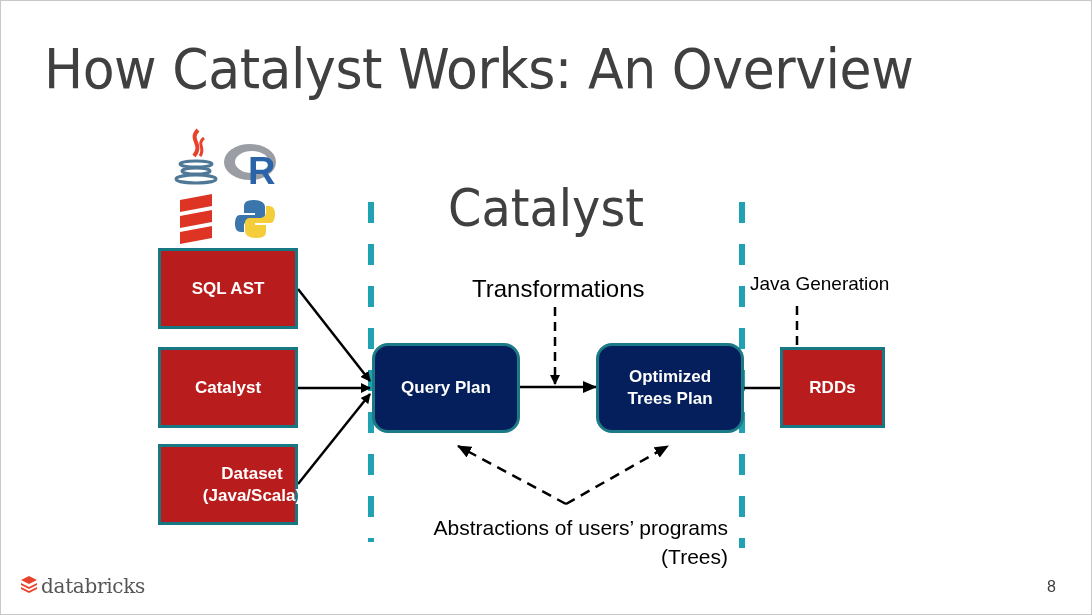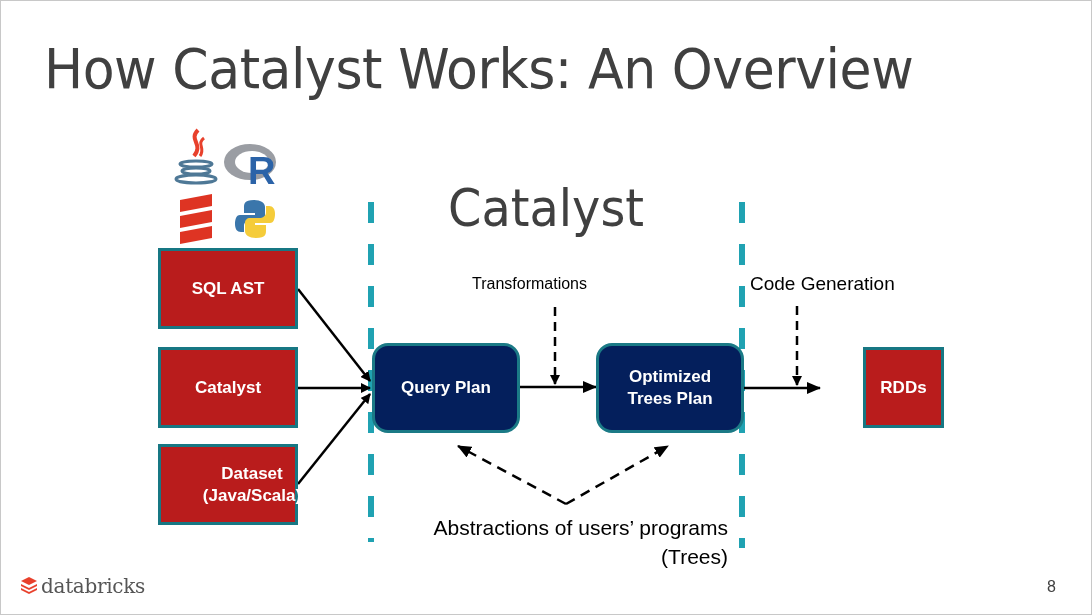--- a/index.html
+++ b/index.html
@@ -7,22 +7,22 @@
          font-family: "Liberation Sans", sans-serif; }
   .frame { position: absolute; left: 0; top: 0; width: 1090px; height: 613px; border: 1px solid #c8c8c8; }
   .title { position: absolute; left: 44px; top: 36px; font-size: 56px; color: #404040; letter-spacing: -0.5px;
            font-family: "DejaVu Sans", sans-serif; font-weight: normal; transform: scaleX(0.93); transform-origin: left; }
   .catalyst { position: absolute; left: 448px; top: 178px; font-size: 52px; color: #404040;
               font-family: "DejaVu Sans", sans-serif; transform: scaleX(0.92); transform-origin: left; }
   .box { position: absolute; box-sizing: border-box; display: flex; align-items: center; justify-content: center;
          text-align: center; color: #ffffff; font-weight: bold; font-size: 17px; line-height: 22px; }
   .teal { background: #b91c1c; border: 3px solid #177783; }
   .navy { background: #041f5c; border: 3px solid #1b7a86; border-radius: 16px; }
-  .label { position: absolute; font-size: 16px; color: #000; white-space: nowrap; }
-  .logo { position: absolute; left: 20px; top: 574px; display: flex; align-items: flex-end; }
+  .label { position: absolute; font-size: 24px; color: #000; white-space: nowrap; }
+  .logo { position: absolute; left: 20px; top: 574px; display: flex; align-items: center; }
   .logo-text { font-family: "DejaVu Serif", serif; font-size: 20px; color: #555; margin-left: 3px; letter-spacing: -0.3px; }
   .pagenum { position: absolute; left: 1047px; top: 578px; font-size: 16px; color: #404040; }
   svg.overlay { position: absolute; left: 0; top: 0; }
   .lang { position: absolute; }
 </style>
 </head>
 <body>
 
 <div class="frame"></div>
 
@@ -94,26 +94,26 @@
 </div>
 
 <div class="box navy" style="left:372px;top:343px;width:148px;height:90px;">
   <span>Query Plan</span>
 </div>
 <div class="box navy" style="left:596px;top:343px;width:148px;height:90px;">
   <span style="white-space:pre-line;">Optimized
 Trees Plan</span>
 </div>
 
-<div class="box teal" style="left:863px;top:347px;width:81px;height:81px;text-align:center;">
+<div class="box teal" style="left:780px;top:347px;width:105px;height:81px;text-align:center;">
   <span>RDDs</span>
 </div>
 
 <div class="label" style="left:472px;top:275px;">Transformations</div>
-<div class="label" style="left:750px;top:273px;font-size:19px;">Code Generation</div>
+<div class="label" style="left:750px;top:273px;font-size:19px;">Java Generation</div>
 <div class="label" style="left:408px;top:513px;width:320px;text-align:right;white-space:pre-line;line-height:29px;font-size:21px;">Abstractions of users’ programs
 (Trees)</div>
 
 <div class="logo">
   <span>
     <svg width="18" height="18" viewBox="0 0 18 18">
       <path d="M9 1 L17 5 L9 9 L1 5 Z" fill="#e8412c"></path>
       <path d="M1 8 L9 12 L17 8 L17 10 L9 14 L1 10 Z" fill="#e8412c"></path>
       <path d="M1 12 L9 16 L17 12 L17 14 L9 18 L1 14 Z" fill="#e8412c"></path>
     </svg>

